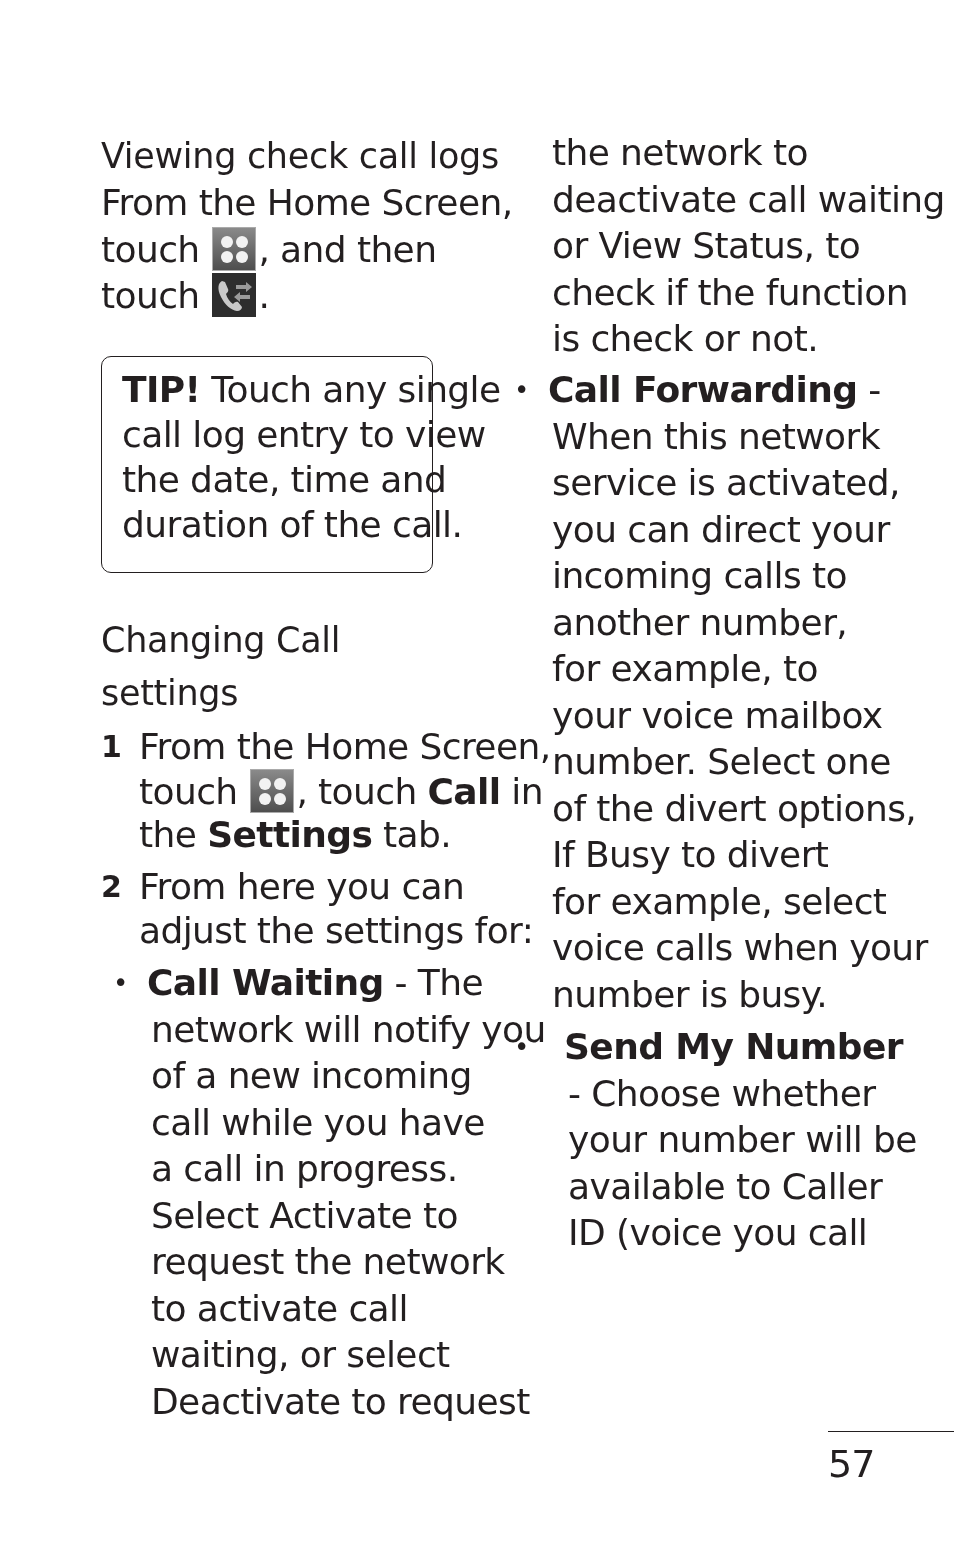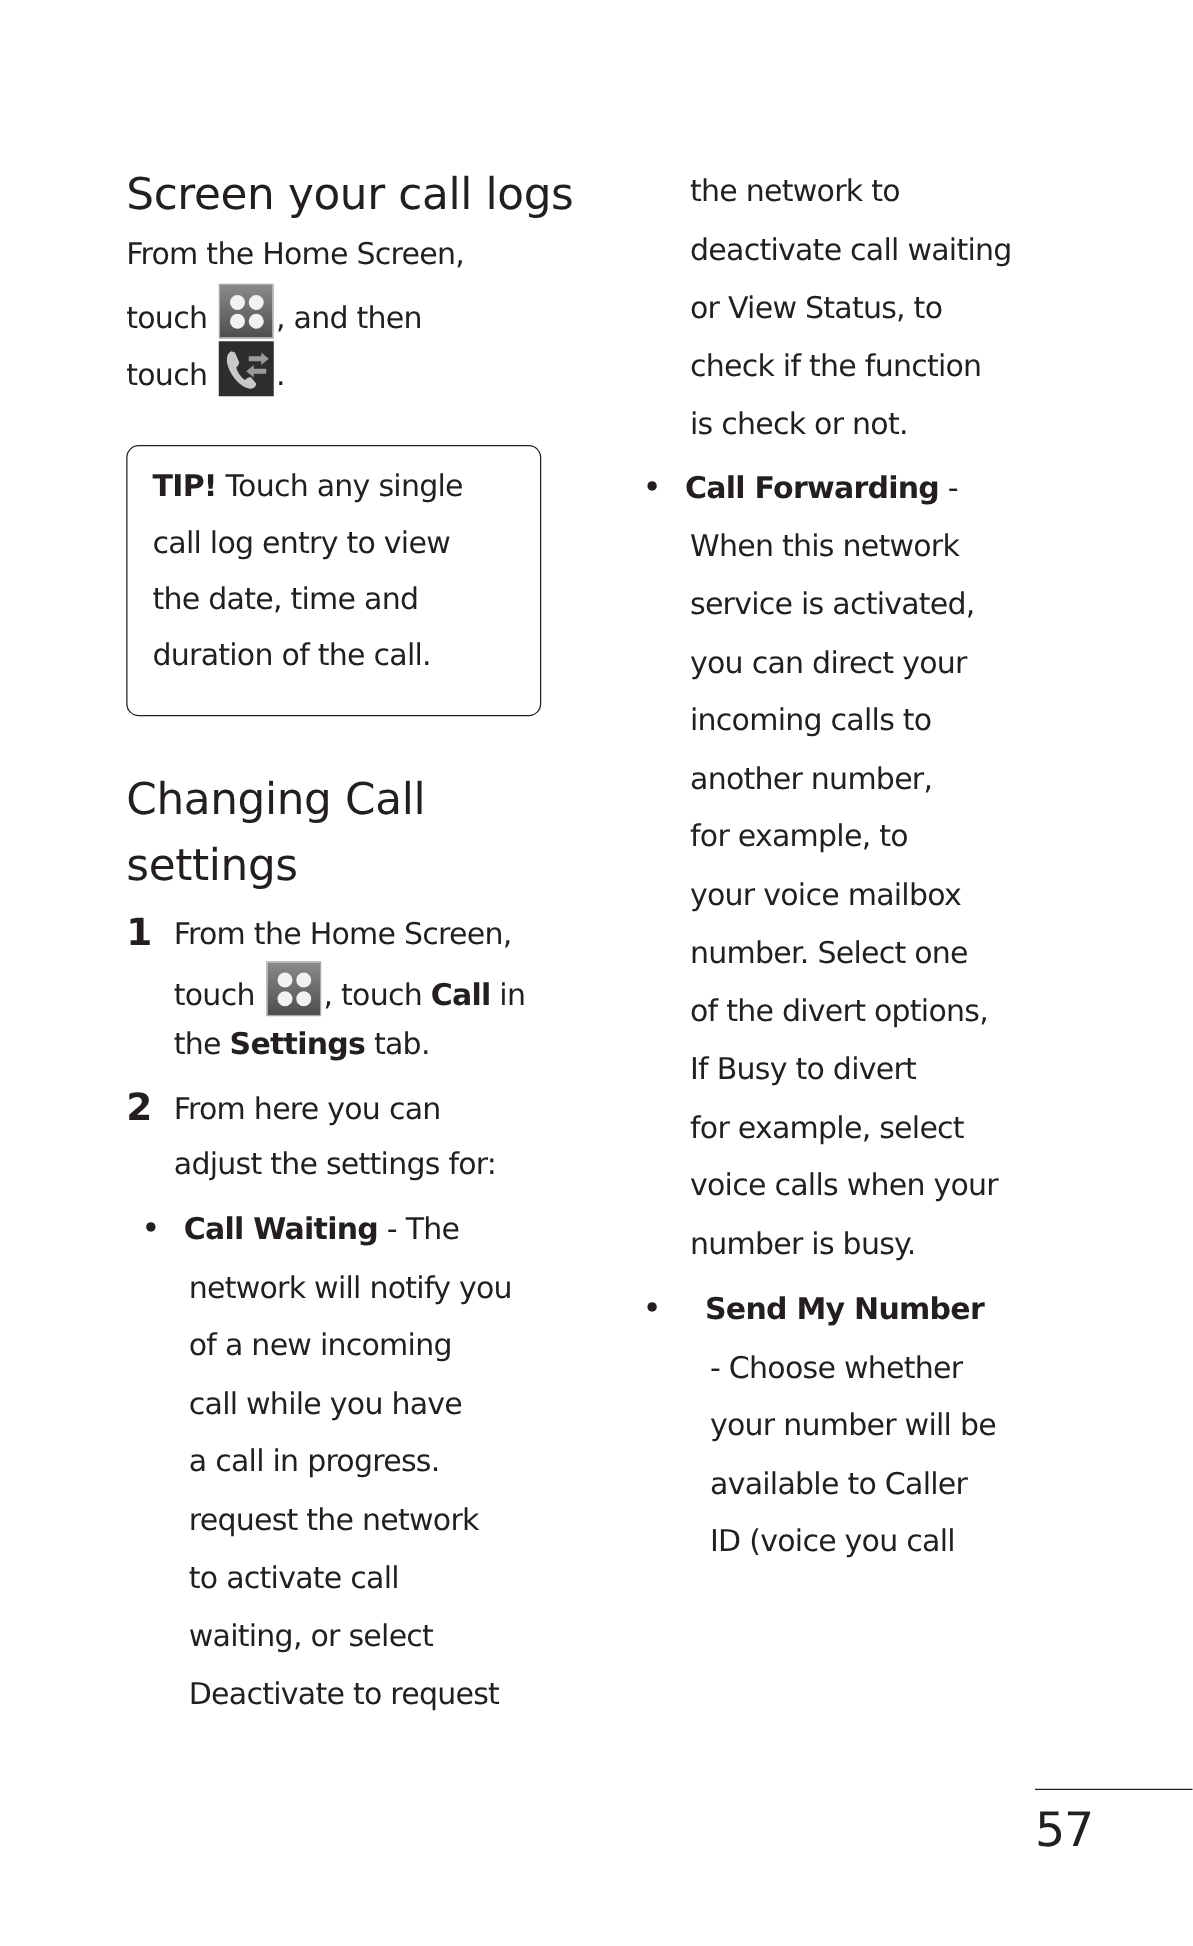--- a/index.html
+++ b/index.html
@@ -9,21 +9,21 @@
       color: #231f20;
     }
     .col { position: absolute; }
     .col-left { left: 101px; top: 130px; width: 380px; }
 
     .heading {
       font-size: 35px; line-height: 52px; font-weight: normal;
       margin: 0; letter-spacing: -0.3px; white-space: nowrap;
     }
     .body-text {
-      font-size: 24px; line-height: 46.5px; font-weight: normal;
+      font-size: 36px; line-height: 46.5px; font-weight: normal;
       letter-spacing: -0.6px; white-space: nowrap; margin: 0;
     }
     .line { display: block; height: 46.5px; }
     b, .bold { font-weight: bold; }
 
     .icon {
       display: inline-block; vertical-align: -9px; margin: 0 2px;
       width: 44px; height: 44px; position: relative;
     }
     .icon-apps {
@@ -63,21 +63,21 @@
     }
     .page-num {
       position: absolute; left: 828px; top: 1442px; font-size: 38px;
       line-height: 44px; letter-spacing: -1px; font-weight: normal;
     }
   </style>
 </head>
 <body>
 
 <div class="col col-left">
-  <h2 class="heading">Screen your call logs</h2>
+  <h2 class="heading">Viewing check call logs</h2>
   <div class="body-text" style="margin-top:-2px;">
     <span class="line">From the Home Screen,</span>
     <span class="line"><span>touch </span><span class="icon icon-apps"><i style="left:8px;top:8px"></i><i style="left:23px;top:8px"></i><i style="left:8px;top:23px"></i><i style="left:23px;top:23px"></i></span><span>, and then</span></span>
     <span class="line"><span>touch </span><span class="icon icon-phone"><svg width="44" height="44" viewBox="0 0 44 44">
             <path d="M10 8 C6 10 5 16 9 24 C13 32 19 37 25 38 C28 38 30 36 30 34 L26 29 C24 28 22 30 21 31 C18 29 15 25 14 21 C15 20 17 18 16 16 L13 9 Z" fill="#c8c8c8"></path>
             <path d="M24 12 H34 L34 9 L40 14 L34 19 L34 16 H24 Z" fill="#9a9a9a"></path>
             <path d="M38 22 H28 L28 19 L22 24 L28 29 L28 26 H38 Z" fill="#9a9a9a"></path>
           </svg></span><span>.</span></span>
   </div>
 </div>
@@ -116,20 +116,21 @@
 </div>
 
 <div class="bullet-block" style="left:113px; top:960px;">
   <span class="bullet-dot" style="left:0; top:0;">•</span>
   <div class="body-text" style="left:34px; top:0; width:340px;">
     <span class="line"><b>Call Waiting</b><span> - The</span></span>
     <span class="line" style="padding-left:4px">network will notify you</span>
     <span class="line" style="padding-left:4px">of a new incoming</span>
     <span class="line" style="padding-left:4px">call while you have</span>
     <span class="line" style="padding-left:4px">a call in progress.</span>
+    <span class="line" style="padding-left:4px">Select Activate to</span>
     <span class="line" style="padding-left:4px">request the network</span>
     <span class="line" style="padding-left:4px">to activate call</span>
     <span class="line" style="padding-left:4px">waiting, or select</span>
     <span class="line" style="padding-left:4px">Deactivate to request</span>
   </div>
 </div>
 
 <div class="bullet-block" style="left:552px; top:130px;">
   <div class="body-text" style="left:0; top:0; width:340px;">
     <span class="line">the network to</span>

